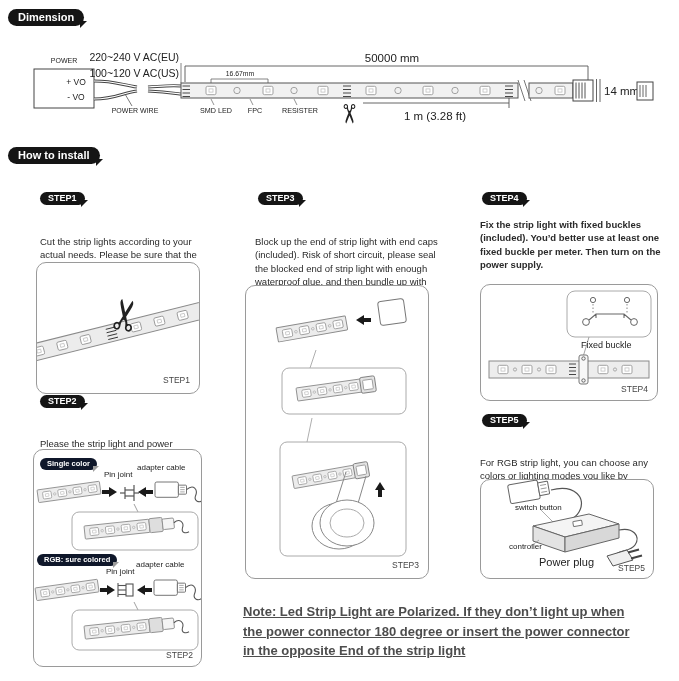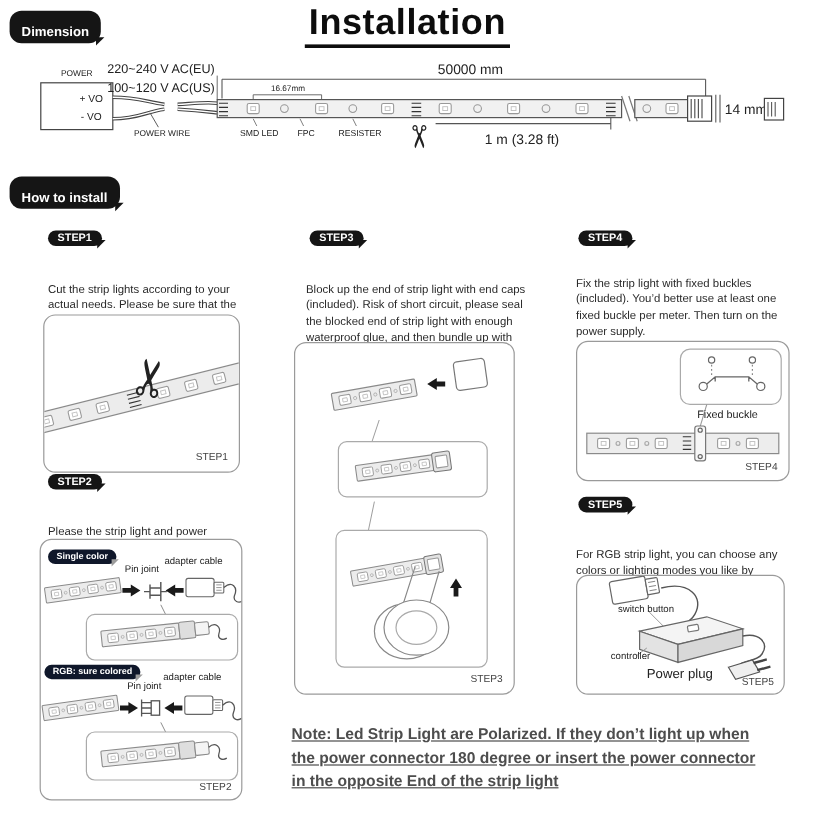--- a/index.html
+++ b/index.html
@@ -2,21 +2,21 @@
 <html><head>
 <meta charset="utf-8">
 <style>
   html,body{margin:0;padding:0;background:#fff;}
   .canvas{position:relative;width:679px;height:681px;background:#fff;
           font-family:"Liberation Sans",sans-serif;overflow:hidden;color:#1a1a1a;}
   .abs{position:absolute;}
   svg text{font-family:"Liberation Sans",sans-serif;fill:#222;}
   
   .bubble{position:absolute;background:#151515;color:#fff;font-weight:bold;
-          border-radius:10px;padding:12px 10px 3px;white-space:nowrap;}
+          border-radius:10px;padding:2px 10px 3px;white-space:nowrap;}
   .bubble::after{content:"";position:absolute;right:-3px;bottom:-2px;
           border-top:7px solid #151515;border-right:7px solid transparent;}
   .bubble.big{font-size:11px;}
   .bubble.step{font-size:9px;border-radius:8px;padding:1px 8px 2px;}
   .pill-gray{position:absolute;background:#0f172a;color:#fff;font-weight:bold;
           font-size:7.5px;border-radius:8px;padding:1px 7px 2px;white-space:nowrap;}
   .pill-gray::after{content:"";position:absolute;right:-2px;bottom:-2px;
           border-top:6px solid #9c9c9c;border-right:6px solid transparent;}
   .title-wrap{position:absolute;top:2px;left:0;right:0;text-align:center;}
   .title-wrap span{display:inline-block;font-size:30px;font-weight:900;
@@ -87,23 +87,20 @@
           <path d="M0,7 h8"></path>
           <path d="M0,11.5 h8"></path>
         <rect x="8" y="1" width="7" height="12" fill="#fff"></rect>
       </g>
     </defs>
   </svg>
 
   <div class="bubble big" style="left:8px;top:9px;">
     <span>Dimension</span>
   </div>
-  <div class="title-wrap">
-    <span>Installation</span>
-  </div>
 
   <svg class="abs" style="left:20px;top:50px;" width="659" height="88" viewBox="0 0 659 88">
 
     <text x="44" y="13" font-size="7" text-anchor="middle">POWER</text>
     <rect x="14" y="19" width="60" height="39" fill="#fff" stroke="#444"></rect>
     <text x="56" y="35" font-size="8.5" text-anchor="middle">+ VO</text>
     <text x="56" y="50" font-size="8.5" text-anchor="middle">- VO</text>
 
     <g>
       <path d="M74,31 C95,31 102,35 117,37" fill="none" stroke="#444" stroke-width="3"></path>
@@ -296,21 +293,21 @@
         <ellipse cx="101" cy="237" rx="17" ry="14" fill="#fff" stroke="#aaa"></ellipse>
       </g>
       <use href="#arrow-u" transform="translate(134,196)"></use>
     </svg>
     <span class="corner-label" style="right:9px;bottom:8px;">STEP3</span>
   </div>
 
   <div class="bubble step" style="left:482px;top:192px;">
     <span>STEP4</span>
   </div>
-  <div class="step-text" style="left:480px;top:206px;width:186px;">Fix the strip light with fixed buckles (included). You’d better use at least one fixed buckle per meter. Then turn on the power supply.</div>
+  <div class="step-text" style="left:480px;top:194px;width:186px;font-weight:bold;">Fix the strip light with fixed buckles (included). You’d better use at least one fixed buckle per meter. Then turn on the power supply.</div>
   <div class="box" style="left:480px;top:284px;width:176px;height:115px;">
     <svg width="176" height="115" viewBox="0 0 176 115">
       <rect x="86" y="6" width="84" height="46" rx="8" fill="#fff" stroke="#aaa"></rect>
       <g>
         <circle cx="112" cy="15" r="2.6" fill="none" stroke="#666"></circle>
         <circle cx="146" cy="15" r="2.6" fill="none" stroke="#666"></circle>
         <line x1="112" y1="19" x2="112" y2="28" stroke="#888" stroke-width="1" stroke-dasharray="1.5,2"></line>
         <line x1="146" y1="19" x2="146" y2="28" stroke="#888" stroke-width="1" stroke-dasharray="1.5,2"></line>
         <circle cx="105" cy="37" r="3.4" fill="none" stroke="#666"></circle>
         <circle cx="153" cy="37" r="3.4" fill="none" stroke="#666"></circle>

